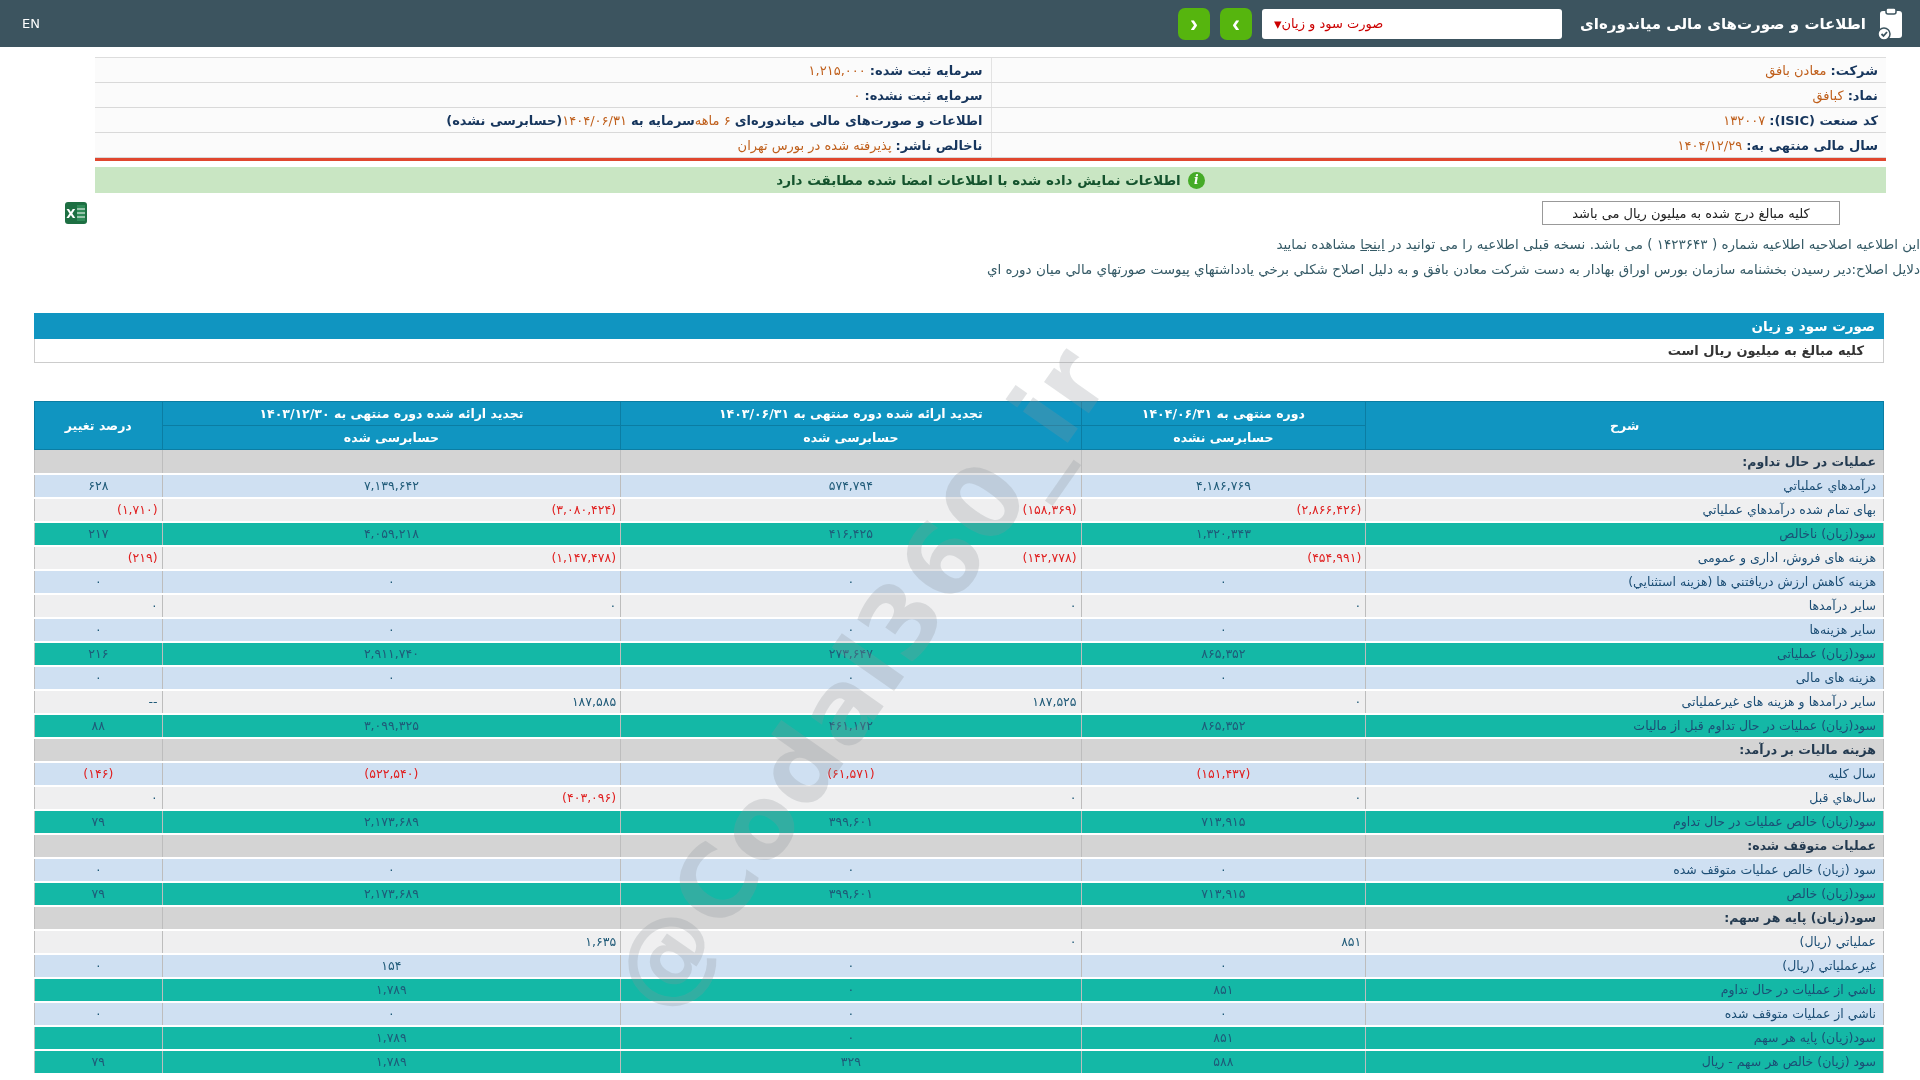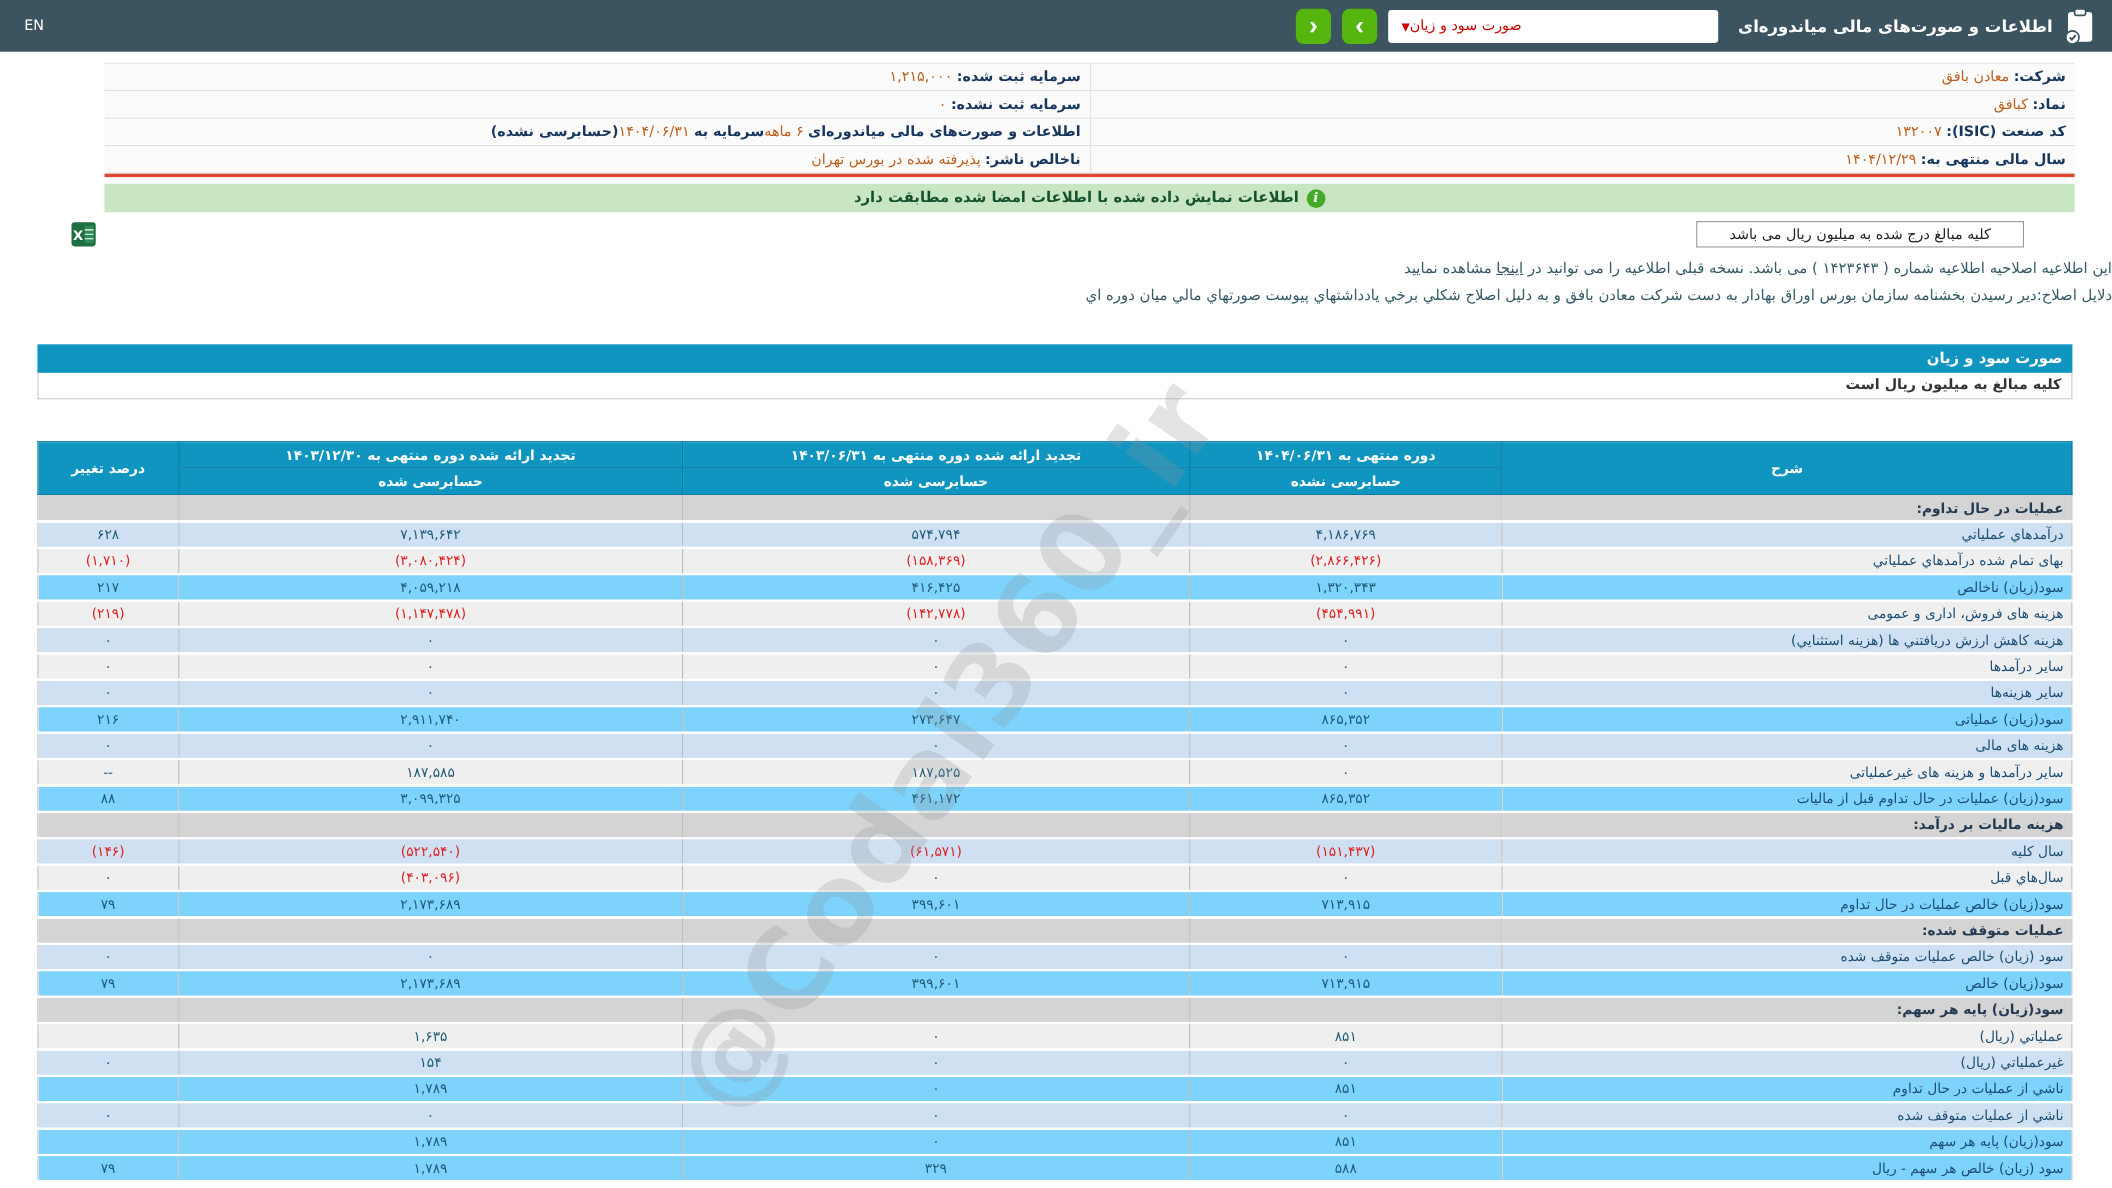--- a/index.html
+++ b/index.html
@@ -44,38 +44,38 @@
     display: flex; align-items: center; justify-content: center; font-size: 13px; color: #222; }
 
   .notice { text-align: right; font-size: 13.5px; font-weight: normal; color: #355a66; margin-top: 11px; }
   .notice a { color: #355a66; text-decoration: underline; cursor: pointer; }
   .notice.second { margin-top: 9px; }
 
   
   .section-bar { margin: 36px 36px 0 34px; height: 26px; background: #1095c1; color: #fff;
     font-weight: bold; font-size: 13.5px; display: flex; align-items: center; padding: 0 9px; }
   .subnote-bar { margin: 0 36px 0 34px; height: 24px; background: #fff; border: 1px solid #ccc;
-    border-top: none; display: flex; align-items: center; padding: 0 9px;
+    border-top: none; display: flex; align-items: center; padding: 0 19px;
     font-size: 13px; font-weight: bold; color: #333; }
 
   
   .fin-table { margin: 38px 36px 0 34px; width: 1850px; border-collapse: collapse;
     table-layout: fixed; font-size: 12.5px; }
   .fin-table th { background: #1095c1; color: #fff; font-weight: bold; font-size: 12.5px;
     height: 24px; border: 1px solid #0b7da3; text-align: center; padding: 0 4px; }
   .fin-table col.c-desc { width: 28%; } .fin-table col.c-p1 { width: 15.4%; }
   .fin-table col.c-p2 { width: 24.9%; } .fin-table col.c-p3 { width: 24.8%; }
   .fin-table col.c-pct { width: 6.9%; }
   .fin-table td { height: 24px; border-left: 1px solid #bdbdbd; border-right: 1px solid #bdbdbd;
     border-bottom: 2px solid #fff; text-align: center; color: #1f5a78; padding: 0 4px;
     white-space: nowrap; overflow: hidden; }
   .fin-table td.desc { text-align: right; padding-right: 7px; color: #1c4e75; }
   .fin-table tr.blue td { background: #cfe0f2; }
-  .fin-table tr.gray td { background: #efeff0; }
-  .fin-table tr.yellow td { background: #7dd3fc; }
+  .fin-table tr.gray td { background: #efeff0; text-align: right; }
+  .fin-table tr.yellow td { background: #14b8a6; }
   .fin-table tr.section td { background: #d4d4d4; }
   .fin-table tr.section td.desc { font-weight: bold; color: #233a50; }
   .fin-table td.neg { color: #e01f1f; }
 
   
   .watermark { position: absolute; left: 470px; top: 620px; z-index: 5; pointer-events: none;
     direction: ltr; font-size: 100px; font-weight: bold; color: #8d9499; opacity: 0.25;
     transform: rotate(-55deg); transform-origin: center; letter-spacing: 2px; white-space: nowrap; }
 </style>
 </head>

